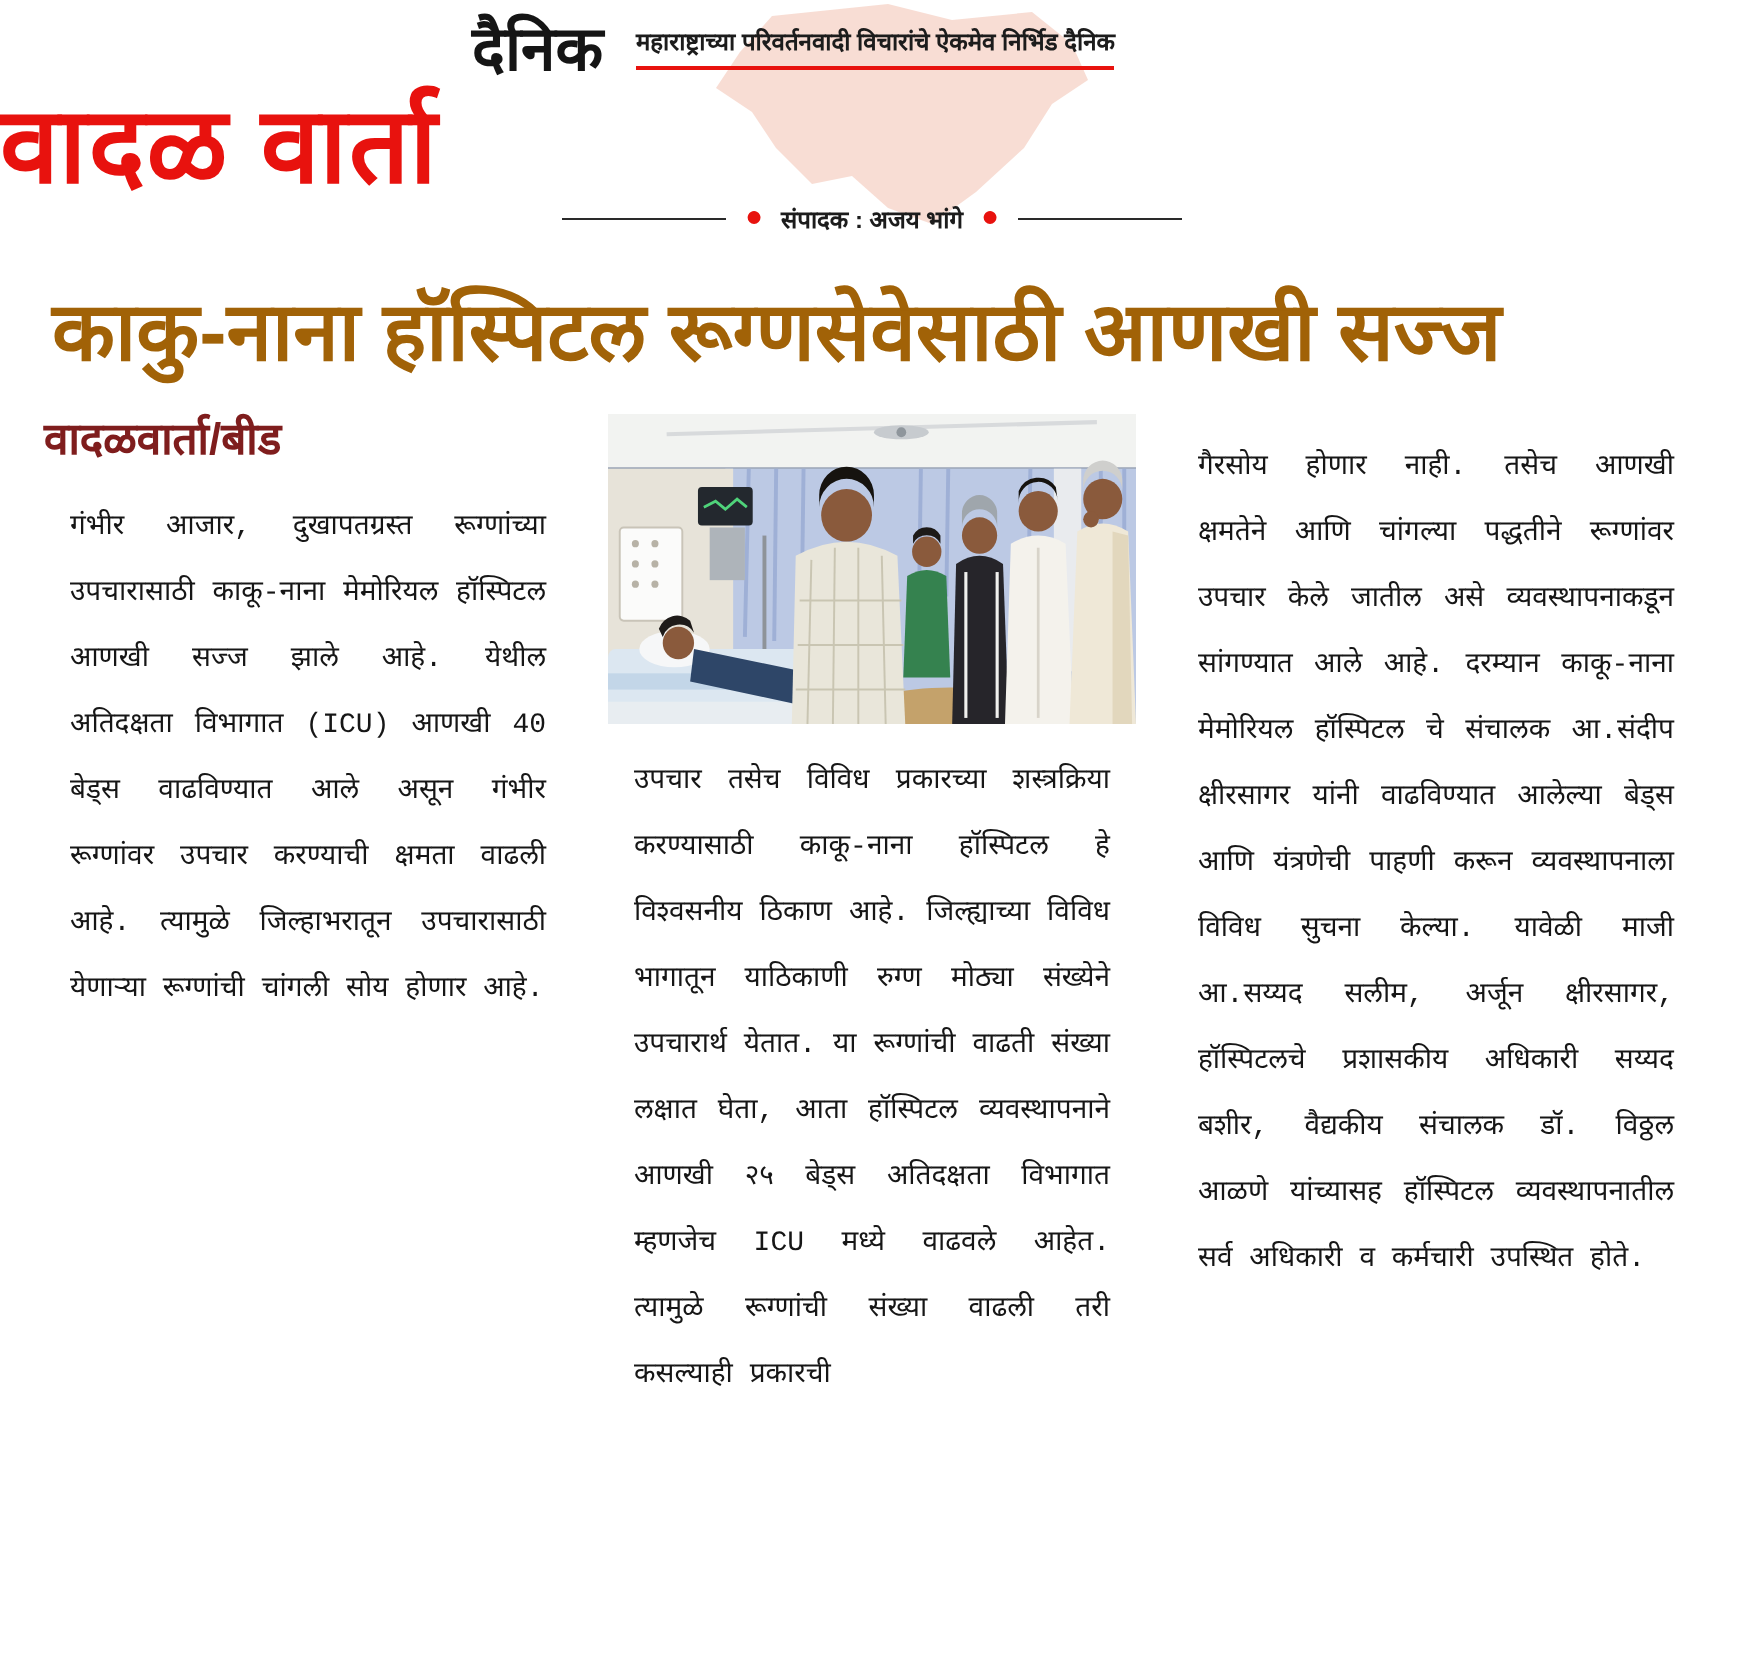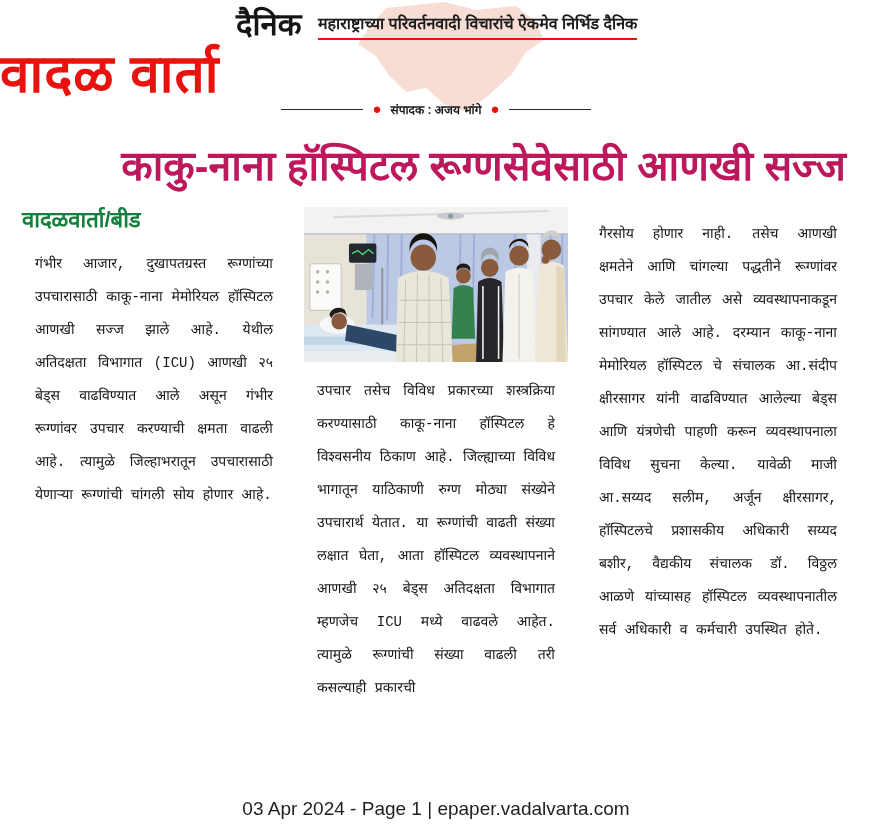--- a/index.html
+++ b/index.html
@@ -12,21 +12,21 @@
   #masthead{position:relative;height:136px;}
   #map-shape{position:absolute;left:348px;top:0;width:200px;height:118px;z-index:0;}
   #daily-label{
     position:absolute;left:236px;top:2px;z-index:2;
     font-family:"Liberation Sans","DejaVu Sans",sans-serif;
     font-size:31px;font-weight:800;color:#151515;letter-spacing:0px;text-align:center;
   }
   #tagline{
     position:absolute;left:318px;top:12px;z-index:2;
     font-family:"Liberation Sans","DejaVu Sans",sans-serif;
-    font-size:16px;font-weight:700;color:#1c1c1c;
+    font-size:12px;font-weight:700;color:#1c1c1c;
     border-bottom:2.5px solid #e8120e;padding-bottom:4px;white-space:nowrap;
   }
   #paper-title{
     position:absolute;left:0;right:0;top:34px;z-index:1;text-align:left;
     font-family:"Liberation Sans","DejaVu Sans",sans-serif;
     font-size:53px;line-height:80px;font-weight:900;color:#e8120e;
     letter-spacing:1px;white-space:nowrap;
   }
   #editor-row{
     position:absolute;left:0;right:0;top:101px;z-index:2;
@@ -34,30 +34,30 @@
   }
   .editor-rule{width:82px;height:0;border-top:1.6px solid #2a2a2a;}
   .editor-dot{color:#e8120e;font-size:15px;line-height:1;}
   #editor-text{
     font-family:"Liberation Sans","DejaVu Sans",sans-serif;
     font-size:12px;font-weight:700;color:#1c1c1c;white-space:nowrap;
   }
 
   
   #headline{
-    text-align:right;padding:4px 26px 10px;
-    font-family:"Liberation Sans","DejaVu Sans",sans-serif;
-    font-weight:800;color:#be185d;font-size:41px;line-height:53px;
+    text-align:left;padding:4px 26px 10px;
+    font-family:"Liberation Sans","DejaVu Sans",sans-serif;
+    font-weight:800;color:#a16207;font-size:41px;line-height:53px;
   }
 
   
   #article{display:flex;gap:18px;padding:2px 22px 0;}
   .col{flex:1 1 0;min-width:0;}
   .dateline{
-    font-weight:700;font-size:22px;line-height:30px;color:#15803d;
+    font-weight:700;font-size:22px;line-height:30px;color:#7f1d1d;
     font-family:"Liberation Sans","DejaVu Sans",sans-serif;margin-bottom:2px;
   }
   .body-text{
     font-size:14px;line-height:33px;text-align:justify;color:#161616;margin:13px;font-family:Liberation Mono, monospace;
   }
   .body-text.indent{text-indent:1.3em;}
   #photo-wrap{width:100%;height:155px;margin:2px 0 8px;}
   #photo-wrap svg{display:block;width:100%;height:100%;}
 
   
@@ -91,21 +91,21 @@
   </div>
 
   <div id="headline">
     <div>काकु-नाना हॉस्पिटल रूग्णसेवेसाठी आणखी सज्ज</div>
   </div>
 
   <div id="article">
 
     <div class="col">
       <div class="dateline">वादळवार्ता/बीड</div>
-      <p class="body-text">गंभीर आजार, दुखापतग्रस्त रूग्णांच्या उपचारासाठी काकू-नाना मेमोरियल हॉस्पिटल आणखी सज्ज झाले आहे. येथील अतिदक्षता विभागात (ICU) आणखी २५ बेड्स वाढविण्यात आले असून गंभीर रूग्णांवर उपचार करण्याची क्षमता वाढली आहे. त्यामुळे जिल्हाभरातून उपचारासाठी येणाऱ्या रूग्णांची चांगली सोय होणार आहे.</p>
+      <p class="body-text">गंभीर आजार, दुखापतग्रस्त रूग्णांच्या उपचारासाठी काकू-नाना मेमोरियल हॉस्पिटल आणखी सज्ज झाले आहे. येथील अतिदक्षता विभागात (ICU) आणखी 40 बेड्स वाढविण्यात आले असून गंभीर रूग्णांवर उपचार करण्याची क्षमता वाढली आहे. त्यामुळे जिल्हाभरातून उपचारासाठी येणाऱ्या रूग्णांची चांगली सोय होणार आहे.</p>
     </div>
 
     <div class="col">
       <div id="photo-wrap">
         <svg viewBox="0 0 270 153" preserveAspectRatio="none" aria-hidden="true">
 
           <rect x="0" y="0" width="270" height="27" fill="#f2f3f1"></rect>
           <line x1="0" y1="27" x2="270" y2="27" stroke="#9aa3b5" stroke-width="1.5"></line>
           <line x1="30" y1="10" x2="250" y2="4" stroke="#d8dadc" stroke-width="2"></line>
 
@@ -191,16 +191,15 @@
       <p class="body-text">उपचार तसेच विविध प्रकारच्या शस्त्रक्रिया करण्यासाठी काकू-नाना हॉस्पिटल हे विश्वसनीय ठिकाण आहे. जिल्ह्याच्या विविध भागातून याठिकाणी रुग्ण मोठ्या संख्येने उपचारार्थ येतात. या रूग्णांची वाढती संख्या लक्षात घेता, आता हॉस्पिटल व्यवस्थापनाने आणखी २५ बेड्स अतिदक्षता विभागात म्हणजेच ICU मध्ये वाढवले आहेत. त्यामुळे रूग्णांची संख्या वाढली तरी कसल्याही प्रकारची</p>
     </div>
 
     <div class="col">
       <p class="body-text">गैरसोय होणार नाही. तसेच आणखी क्षमतेने आणि चांगल्या पद्धतीने रूग्णांवर उपचार केले जातील असे व्यवस्थापनाकडून सांगण्यात आले आहे. दरम्यान काकू-नाना मेमोरियल हॉस्पिटल चे संचालक आ.संदीप क्षीरसागर यांनी वाढविण्यात आलेल्या बेड्स आणि यंत्रणेची पाहणी करून व्यवस्थापनाला विविध सुचना केल्या. यावेळी माजी आ.सय्यद सलीम, अर्जून क्षीरसागर, हॉस्पिटलचे प्रशासकीय अधिकारी सय्यद बशीर, वैद्यकीय संचालक डॉ. विठ्ठल आळणे यांच्यासह हॉस्पिटल व्यवस्थापनातील सर्व अधिकारी व कर्मचारी उपस्थित होते.</p>
     </div>
 
   </div>
 
   <div id="footer">
-    <div class="f-line">03 Apr 2024 - Page 1 | epaper.vadalvarta.com</div>
   </div>
 
 </div>
 
 </body></html>

